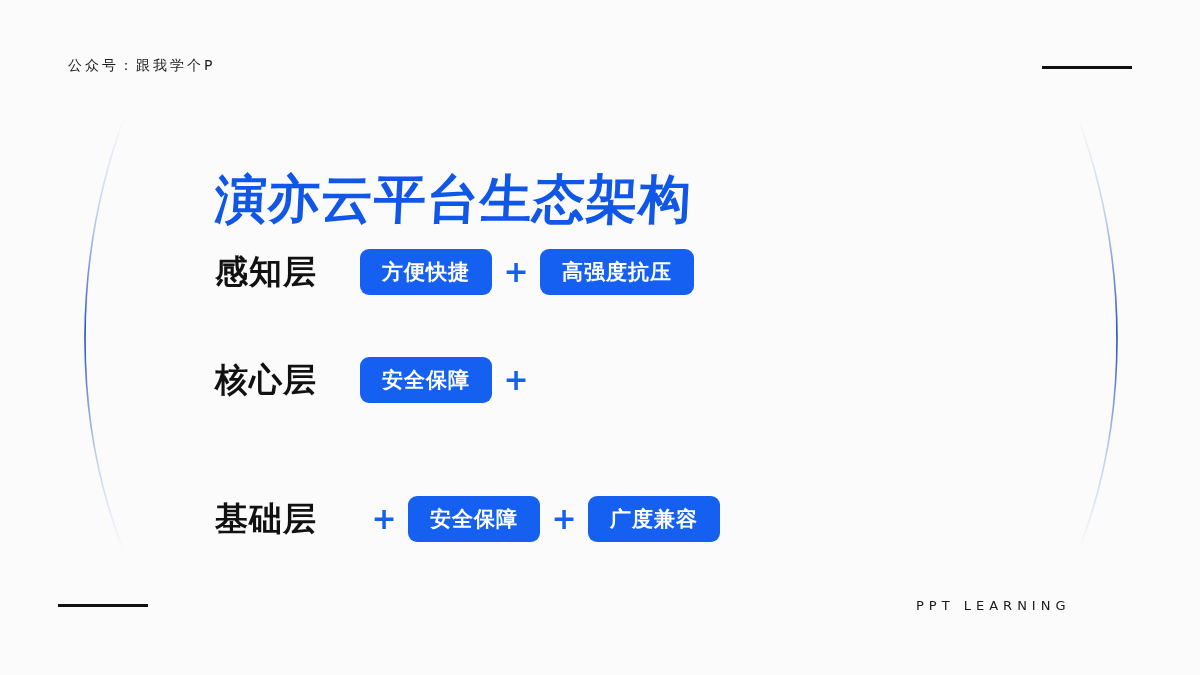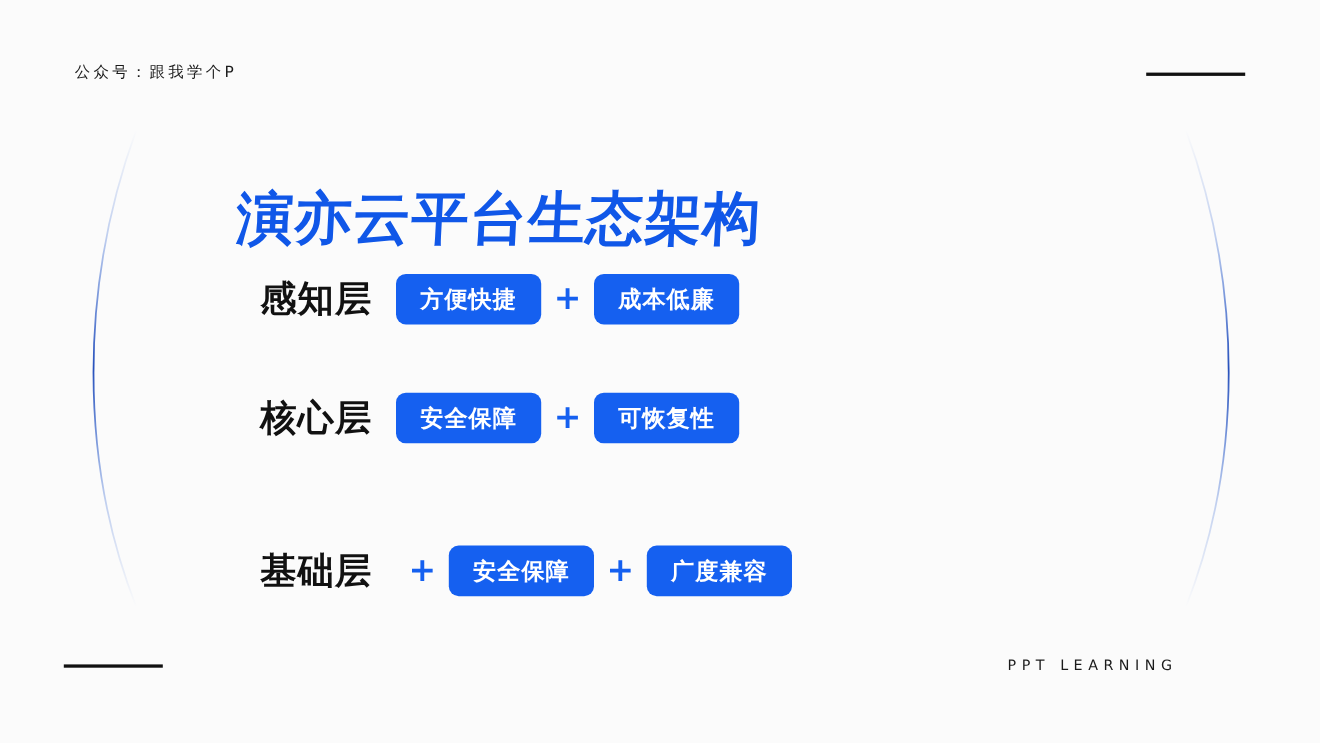--- a/index.html
+++ b/index.html
@@ -94,21 +94,20 @@
   .layer-row.r2 { top: 496px; }
 
   .layer-label {
     font-size: 33px;
     font-weight: 900;
     color: #111111;
     white-space: nowrap;
     width: 145px;
     letter-spacing: 1px;
     font-family: "DejaVu Sans", "Liberation Sans", sans-serif;
-    text-align: center;
   }
 
   .pill {
     display: inline-flex;
     align-items: center;
     justify-content: center;
     height: 46px;
     padding: 12px 22px;
     background: #1560f0;
     color: #ffffff;
@@ -176,28 +175,27 @@
   <div class="rule-top-right"></div>
 
   <h1 class="slide-title">演亦云平台生态架构</h1>
 
   <div class="rows">
 
     <div class="layer-row r0">
       <span class="layer-label">感知层</span>
       <span class="pill">方便快捷</span>
       <span class="plus">+</span>
-      <span class="pill">成本低廉</span>
+      <span class="pill">高强度抗压</span>
     </div>
 
     <div class="layer-row r1">
       <span class="layer-label">核心层</span>
       <span class="pill">安全保障</span>
       <span class="plus">+</span>
-      <span class="pill">可恢复性</span>
     </div>
 
     <div class="layer-row r2">
       <span class="layer-label">基础层</span>
       <span class="plus">+</span>
       <span class="pill">安全保障</span>
       <span class="plus">+</span>
       <span class="pill">广度兼容</span>
     </div>
 

